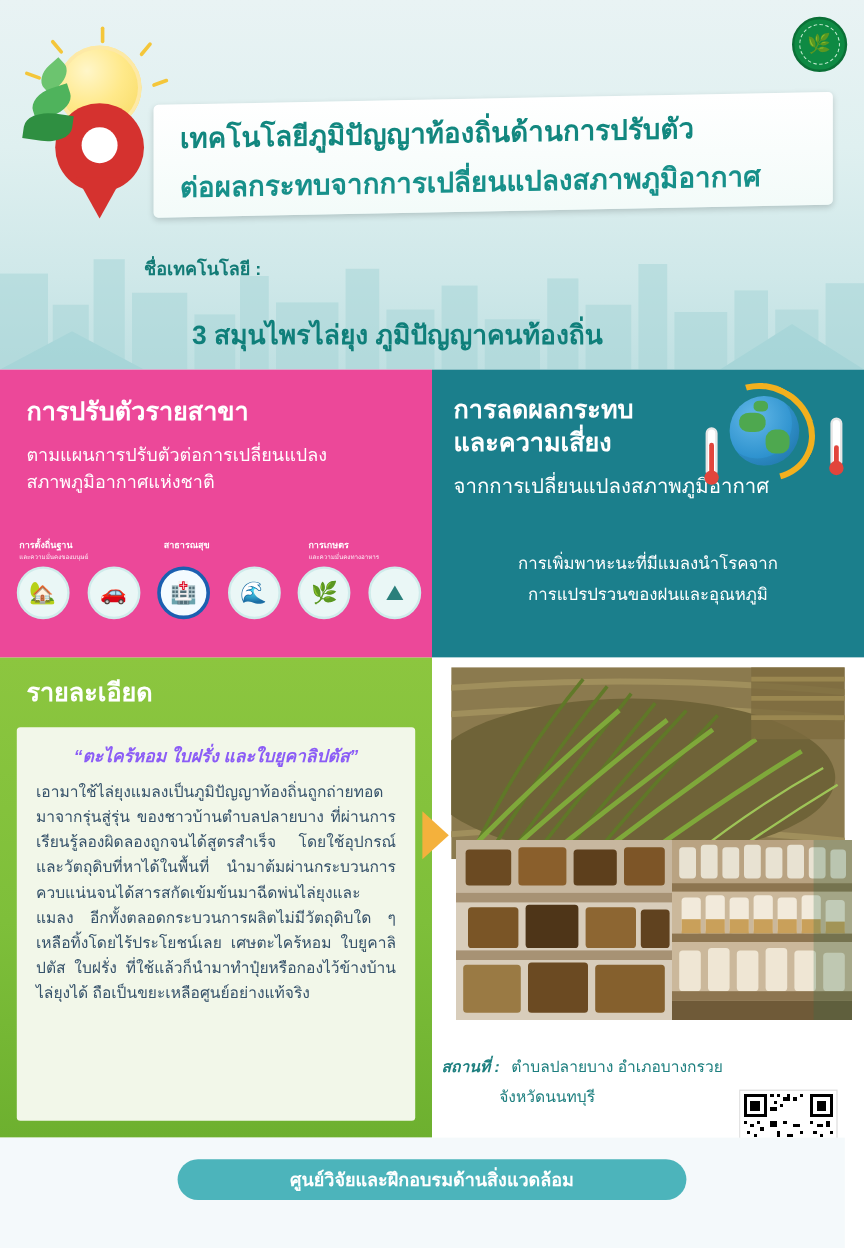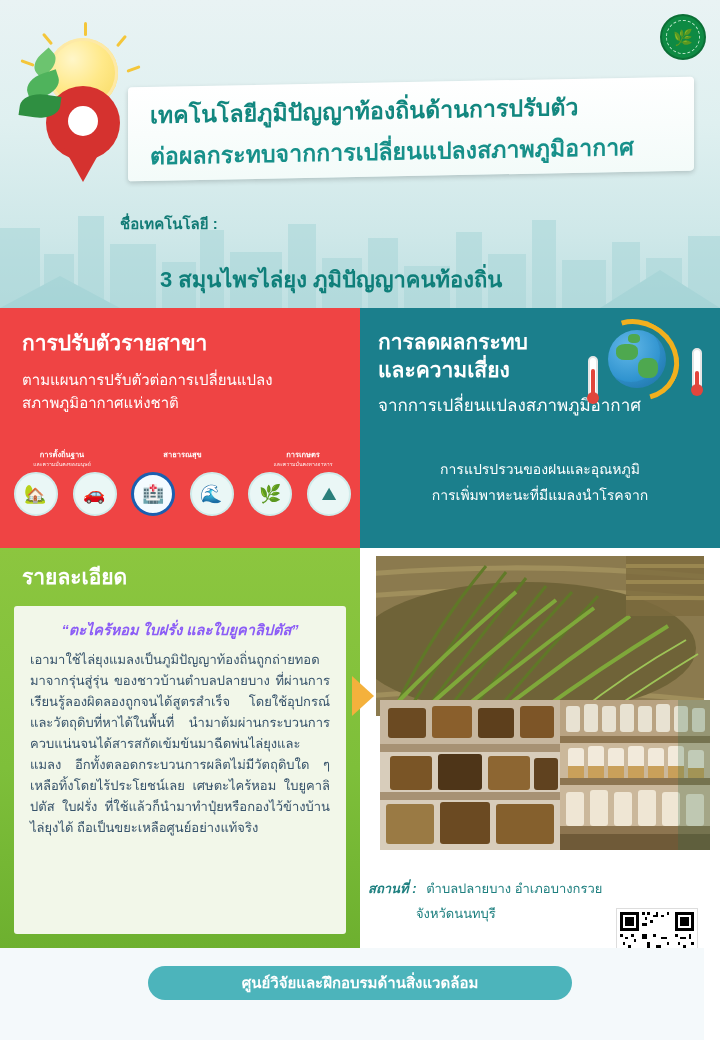--- a/index.html
+++ b/index.html
@@ -109,29 +109,29 @@
     font-size: 15px; color: #127b76; font-weight: bold;
   }
   .tech-name {
     position: absolute; left: 160px; top: 262px;
     font-size: 22px; color: #0f7f7a; font-weight: bold; text-align: right;
   }
 
   
   .panel-left {
     position: absolute; left: 0; top: 308px; width: 360px; height: 240px;
-    background: #ef4444;
+    background: #ec4899;
     color: #fff; padding: 18px 16px 0 22px;
   }
   .panel-left h2 { font-size: 21px; font-weight: bold; margin-bottom: 10px; }
   .panel-left .sub { font-size: 15px; line-height: 1.5; }
 
   .icon-row { position: absolute; left: 10px; top: 140px; width: 345px; }
   .icon-head { display: flex; justify-content: space-between; padding: 0 6px; }
-  .icon-head .ih { text-align: center; width: 92px; }
+  .icon-head .ih { text-align: left; width: 92px; }
   .icon-head .ih .n1 { font-size: 7.5px; font-weight: bold; }
   .icon-head .ih .n2 { font-size: 5.2px; opacity: .9; }
   .circles { display: flex; justify-content: space-between; margin-top: 4px; padding: 0 4px;}
   .circ {
     width: 44px; height: 44px; border-radius: 50%;
     background: #eaf7f6; border: 2px solid #cfeceb;
     display: flex; align-items: center; justify-content: center;
     font-size: 18px; color: #2a7f7b;
   }
   .circ.hl { border: 3px solid #1b5fb0; background:#f4fbff; }
@@ -345,22 +345,22 @@
       </div>
     <div class="thermo th2">
         <div class="fill"></div>
         <div class="bulbt"></div>
       </div>
 
     <h2>การลดผลกระทบ</h2>
     <h2>และความเสี่ยง</h2>
     <div class="sub">จากการเปลี่ยนแปลงสภาพภูมิอากาศ</div>
     <div class="body">
+      <div>การเพิ่มพาหะนะที่มีแมลงนำโรคจาก</div>
       <div>การแปรปรวนของฝนและอุณหภูมิ</div>
-      <div>การเพิ่มพาหะนะที่มีแมลงนำโรคจาก</div>
     </div>
   </div>
 
   <div class="detail">
     <h3>รายละเอียด</h3>
     <div class="card">
       <div class="quote">“ตะไคร้หอม ใบฝรั่ง และใบยูคาลิปตัส”</div>
       <p>เอามาใช้ไล่ยุงแมลงเป็นภูมิปัญญาท้องถิ่นถูกถ่ายทอดมาจากรุ่นสู่รุ่น ของชาวบ้านตำบลปลายบาง ที่ผ่านการเรียนรู้ลองผิดลองถูกจนได้สูตรสำเร็จ โดยใช้อุปกรณ์และวัตถุดิบที่หาได้ในพื้นที่ นำมาต้มผ่านกระบวนการควบแน่นจนได้สารสกัดเข้มข้นมาฉีดพ่นไล่ยุงและแมลง อีกทั้งตลอดกระบวนการผลิตไม่มีวัตถุดิบใด ๆ เหลือทิ้งโดยไร้ประโยชน์เลย เศษตะไคร้หอม ใบยูคาลิปตัส ใบฝรั่ง ที่ใช้แล้วก็นำมาทำปุ๋ยหรือกองไว้ข้างบ้าน ไล่ยุงได้ ถือเป็นขยะเหลือศูนย์อย่างแท้จริง</p>
     </div>
   </div>

